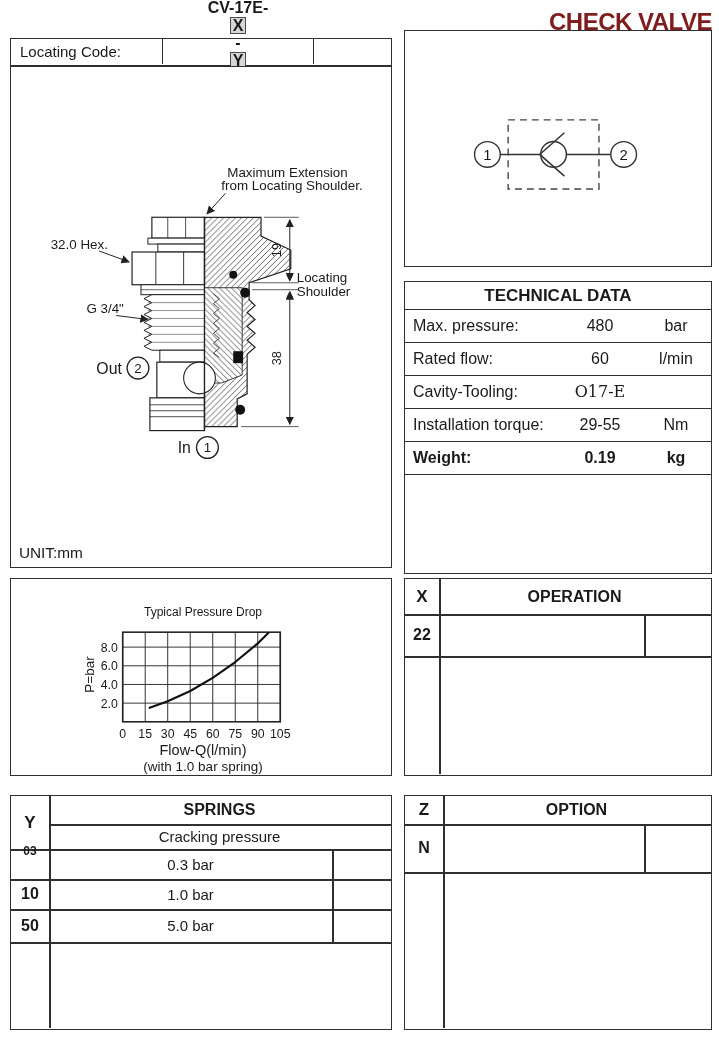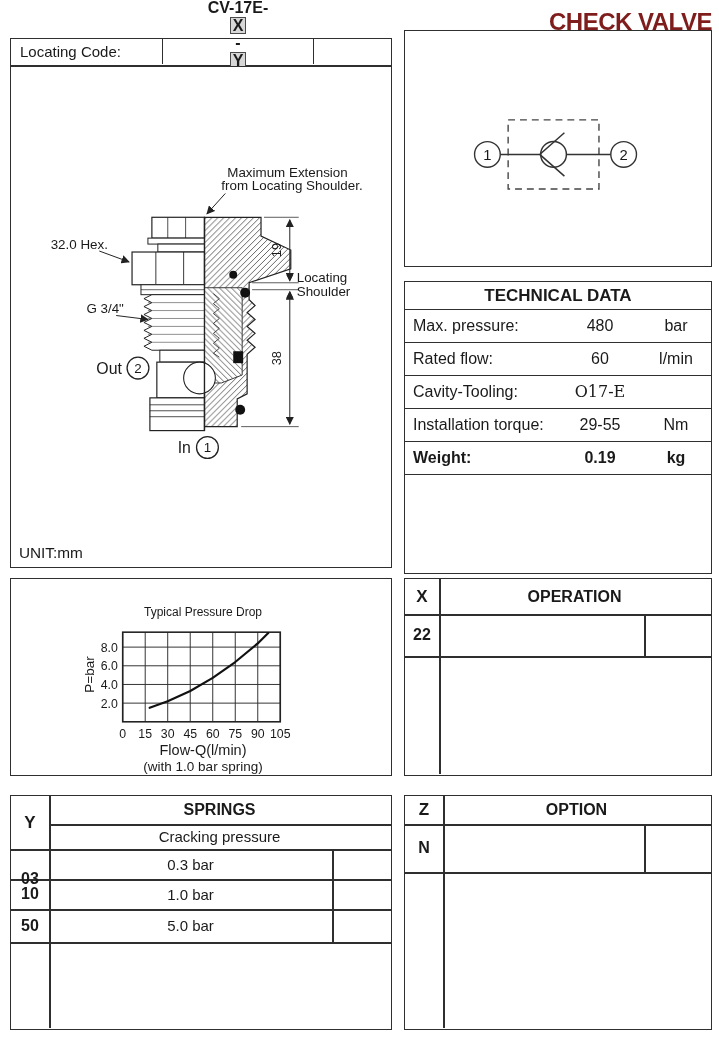--- a/index.html
+++ b/index.html
@@ -233,21 +233,21 @@
     <div class="vline" style="left:38px;top:0;height:232px;"></div>
     <div class="hline" style="left:38px;right:0;top:28px;"></div>
     <div class="hline" style="left:0;right:0;top:53px;"></div>
     <div class="hline" style="left:0;right:0;top:83px;"></div>
     <div class="hline" style="left:0;right:0;top:113px;"></div>
     <div class="hline" style="left:0;right:0;top:146px;"></div>
     <div class="vline" style="left:321px;top:53px;height:93px;"></div>
     <div class="cell b" style="left:0;top:0;width:38px;height:53px;font-size:17px;">Y</div>
     <div class="cell" style="left:38px;top:28px;width:341px;height:25px;font-size:15px;">Cracking pressure</div>
     <div class="cell b" style="left:38px;top:0;width:341px;height:28px;font-size:16px;">SPRINGS</div>
-    <div class="cell b" style="left:0;top:68px;width:38px;height:30px;font-size:16px;">03</div>
+    <div class="cell b" style="left:0;top:40px;width:38px;height:30px;font-size:12px;">03</div>
     <div class="cell" style="left:38px;top:53px;width:283px;height:30px;font-size:15px;">0.3 bar</div>
     <div class="cell b" style="left:0;top:83px;width:38px;height:30px;font-size:16px;">10</div>
     <div class="cell" style="left:38px;top:83px;width:283px;height:30px;font-size:15px;">1.0 bar</div>
     <div class="cell b" style="left:0;top:113px;width:38px;height:33px;font-size:16px;">50</div>
     <div class="cell" style="left:38px;top:113px;width:283px;height:33px;font-size:15px;">5.0 bar</div>
   </div>
 
   <div class="panel" style="left:404px;top:795px;width:308px;height:235px;">
     <div class="vline" style="left:38px;top:0;height:232px;"></div>
     <div class="hline" style="left:0;right:0;top:28px;"></div>

